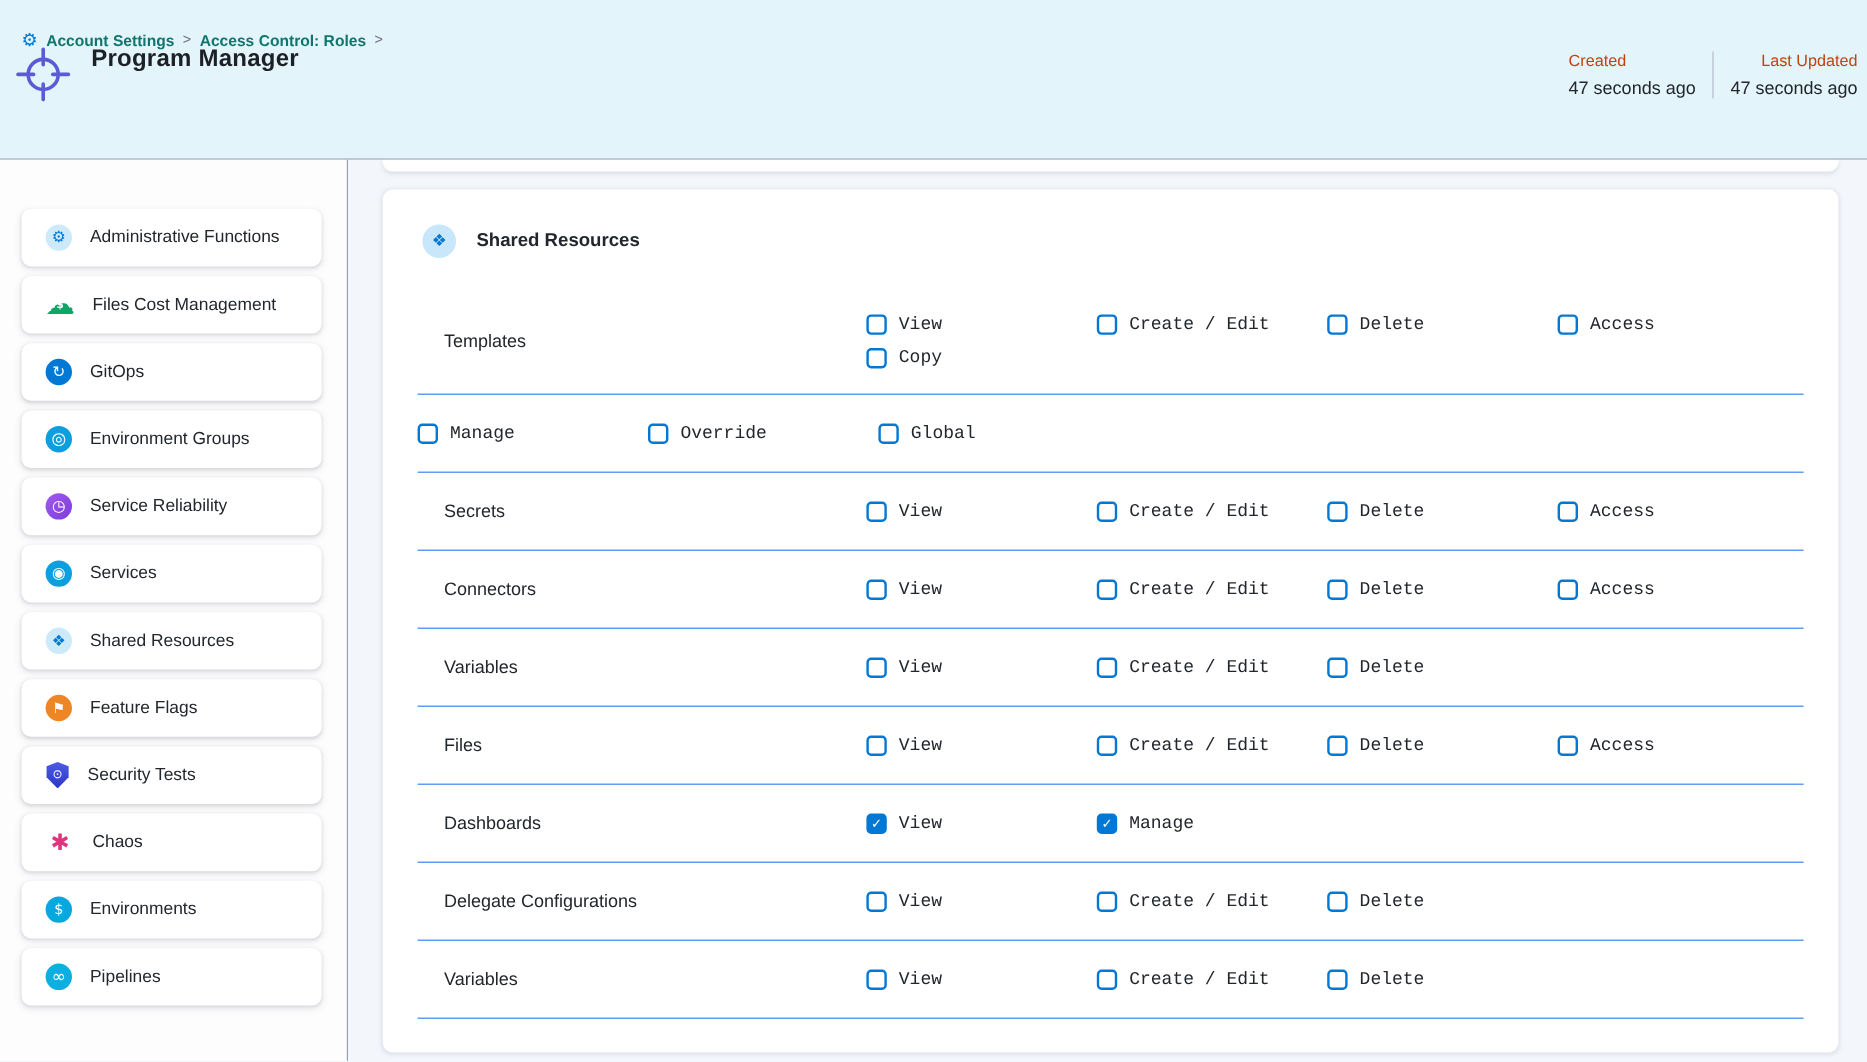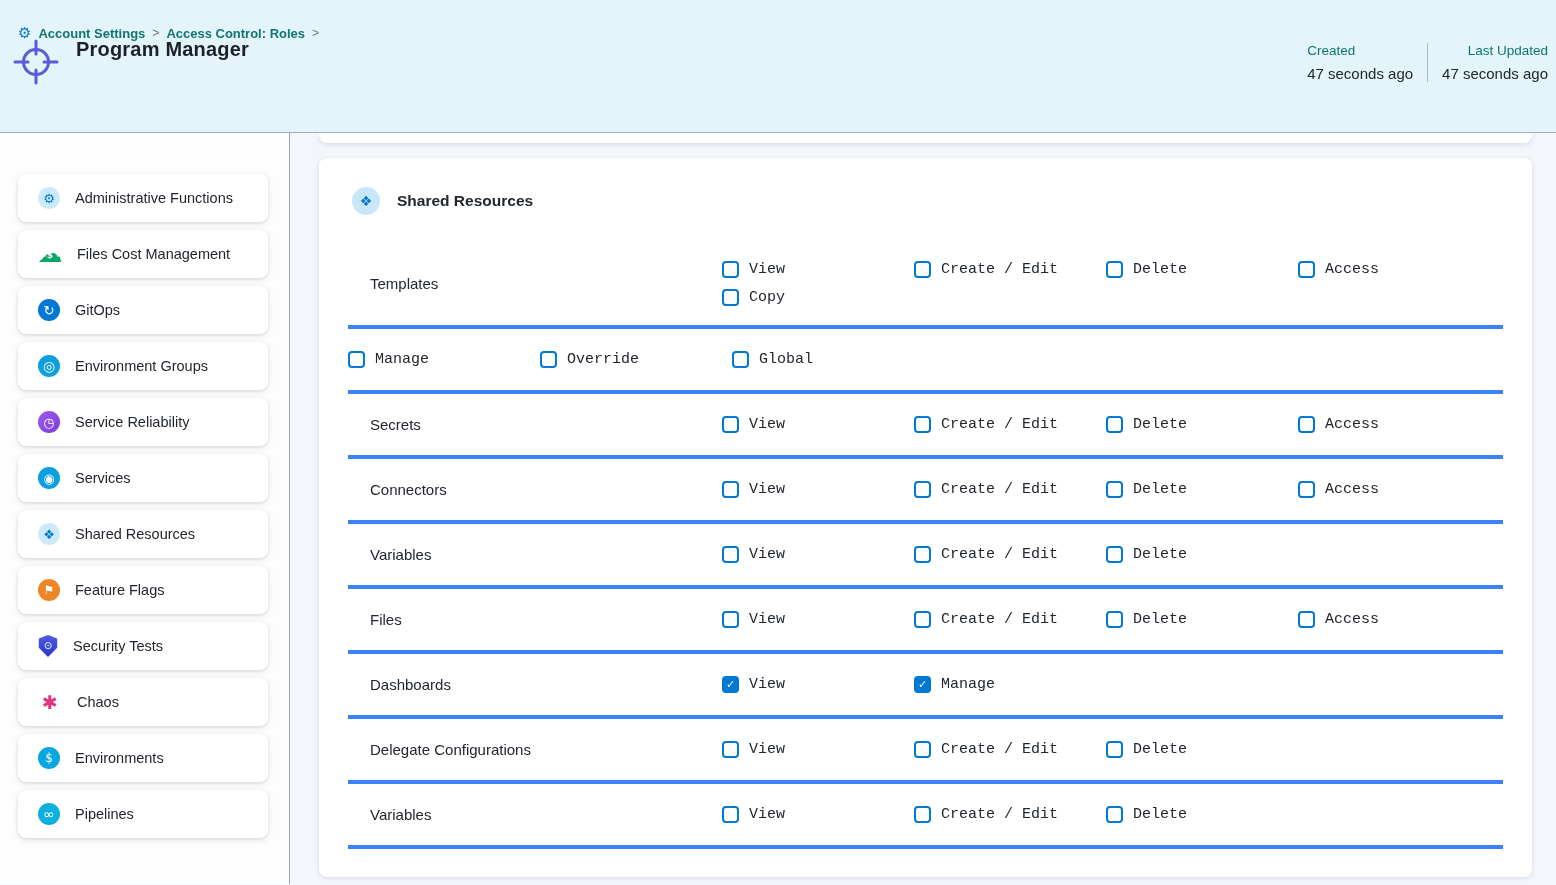--- a/index.html
+++ b/index.html
@@ -13,21 +13,21 @@
   .breadcrumb{position:absolute;left:18px;top:24px;display:flex;align-items:center;gap:7px;font-size:13px;font-weight:bold;}
   .bc-gear{color:#0278d5;font-size:15px;font-family:"DejaVu Sans",sans-serif;font-weight:normal;}
   .bc-link{color:#0f766e;text-decoration:none;cursor:pointer;}
   .bc-sep{color:#6d7086;font-weight:normal;font-size:12px;}
   .title-row{position:absolute;left:13px;top:38px;display:flex;}
   .title-icon{width:46px;height:48px;display:block;flex:none;}
   .page-title{margin:0 0 0 17px;font-size:20px;font-weight:bold;color:#1d2026;letter-spacing:.2px;}
   .meta{position:absolute;top:43px;right:8px;display:flex;}
   .meta-col{padding:0 14px;}
   .meta-col:last-child{padding-right:0;text-align:right;}
-  .meta-label{font-size:13.5px;color:#0f766e;}
+  .meta-label{font-size:13.5px;color:#c2410c;}
   .meta-value{font-size:15px;color:#22272d;margin-top:7px;white-space:nowrap;}
   .meta-divider{width:1px;background:#b6b8ca;}
   
   .content{display:flex;height:751px;}
   .sidebar{width:290px;border-right:1px solid #9b9db2;background:#fdfdfe;padding-top:41px;box-sizing:border-box;flex:none;}
   .sb-item{width:250px;height:48px;margin:0 0 8px 18px;background:#fff;border-radius:8px;
     box-shadow:0 1px 3px rgba(40,41,61,.10),0 2px 6px rgba(96,97,112,.14);
     display:flex;align-items:center;padding-left:20px;box-sizing:border-box;cursor:pointer;}
   .sb-icon{width:24px;height:24px;display:flex;align-items:center;justify-content:center;margin-right:15px;
     font-family:"DejaVu Sans",sans-serif;flex:none;line-height:1;}
@@ -40,21 +40,21 @@
   
   .main{flex:1;padding:0 24px 0 29px;box-sizing:border-box;background:#f3f7fc;}
   .card-stub{height:10px;background:#fff;border-radius:0 0 8px 8px;box-shadow:0 2px 4px rgba(96,97,112,.16);}
   .card{margin-top:15px;height:719px;background:#fff;border-radius:8px;
     box-shadow:0 1px 4px rgba(96,97,112,.18);box-sizing:border-box;overflow:hidden;}
   .card-head{display:flex;align-items:center;padding:29px 0 26px 33px;}
   .section-icon{width:28px;height:28px;border-radius:50%;background:#c8e7fa;color:#0278d5;
     display:flex;align-items:center;justify-content:center;font-size:14px;font-family:"DejaVu Sans",sans-serif;flex:none;}
   .section-title{margin:0 0 0 17px;font-size:15.5px;font-weight:bold;color:#22272d;}
   .perm-table{margin:0 29px;}
-  .perm-row{display:flex;align-items:center;height:65px;border-bottom:4px solid #3b82f6;box-sizing:border-box;}
+  .perm-row{display:flex;align-items:center;height:65px;border-bottom:1px solid #3b82f6;box-sizing:border-box;}
   .perm-row.tall{height:88px;}
   .perm-label{width:374px;padding-left:22px;box-sizing:border-box;font-size:15px;flex:none;color:#22272d;}
   .perm-lines{display:flex;flex-direction:column;gap:11px;}
   .perm-line{display:flex;}
   .perm-cell{display:flex;align-items:center;width:192px;font-family:Liberation Mono, monospace;}
   .checkbox{width:17px;height:17px;border:2px solid #0278d5;border-radius:4px;box-sizing:border-box;background:#fff;
     display:flex;align-items:center;justify-content:center;flex:none;cursor:pointer;}
   .checkbox.checked{background:#0278d5;}
   .checkbox.checked::after{content:"\2713";color:#fff;font-size:11px;font-weight:bold;font-family:"DejaVu Sans",sans-serif;line-height:1;}
   .perm-cell-label{margin-left:10px;font-size:15px;color:#22272d;}

